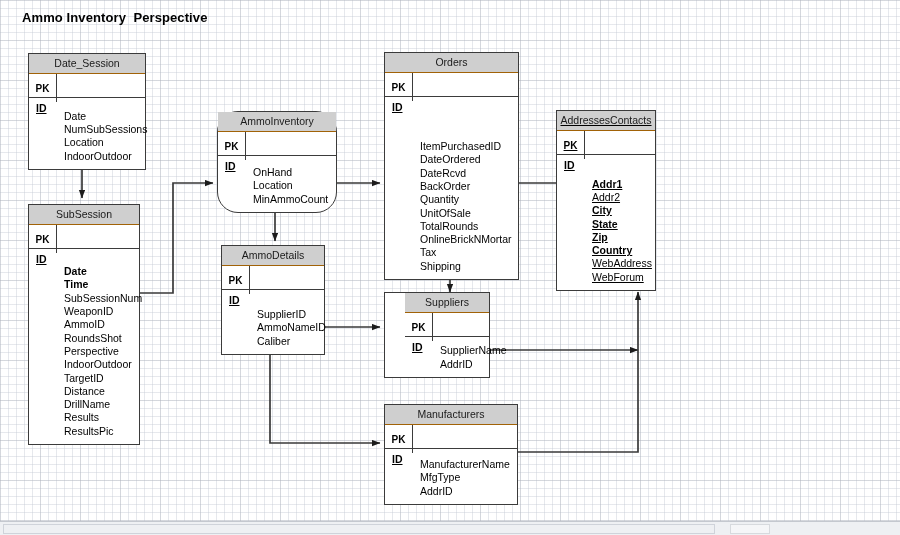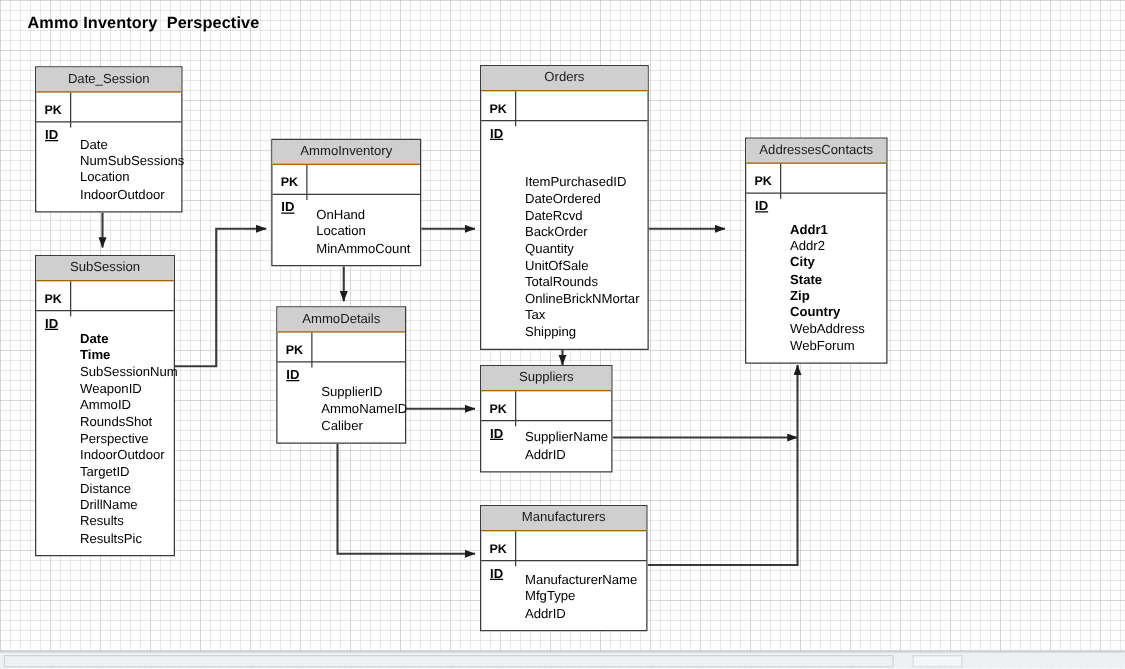--- a/index.html
+++ b/index.html
@@ -235,21 +235,21 @@
         <div class="attr">IndoorOutdoor</div>
         <div class="attr">TargetID</div>
         <div class="attr">Distance</div>
         <div class="attr">DrillName</div>
         <div class="attr">Results</div>
         <div class="attr">ResultsPic</div>
       </div>
     </div>
   </div>
 
-  <div class="entity" style="left:217px; top:111px; width:120px; height:102px;">
+  <div class="entity" style="left:217px; top:111px; width:120px; height:102px;border-radius:21px;">
     <div class="entity-title">AmmoInventory</div>
     <div class="entity-pk-row">
       <div class="pk-cell">PK</div>
       <div class="pk-field">
           <span>ID</span>
         </div>
     </div>
     <div class="entity-body">
       <div class="body-gutter"></div>
       <div class="attr-list">
@@ -296,21 +296,21 @@
         <div class="attr">Quantity</div>
         <div class="attr">UnitOfSale</div>
         <div class="attr">TotalRounds</div>
         <div class="attr">OnlineBrickNMortar</div>
         <div class="attr">Tax</div>
         <div class="attr">Shipping</div>
       </div>
     </div>
   </div>
 
-  <div class="entity" style="left:596px; top:110px; width:114px; height:181px;">
+  <div class="entity" style="left:556px; top:110px; width:100px; height:181px;text-decoration:underline;">
     <div class="entity-title">AddressesContacts</div>
     <div class="entity-pk-row">
       <div class="pk-cell">PK</div>
       <div class="pk-field">
           <span>ID</span>
         </div>
     </div>
     <div class="entity-body">
       <div class="body-gutter"></div>
       <div class="attr-list">
@@ -319,21 +319,21 @@
         <div class="attr bold">City</div>
         <div class="attr bold">State</div>
         <div class="attr bold">Zip</div>
         <div class="attr bold">Country</div>
         <div class="attr">WebAddress</div>
         <div class="attr">WebForum</div>
       </div>
     </div>
   </div>
 
-  <div class="entity" style="left:384px; top:292px; width:106px; height:86px;">
+  <div class="entity" style="left:384px; top:292px; width:106px; height:86px;padding-left:20px;">
     <div class="entity-title">Suppliers</div>
     <div class="entity-pk-row">
       <div class="pk-cell">PK</div>
       <div class="pk-field">
           <span>ID</span>
         </div>
     </div>
     <div class="entity-body">
       <div class="body-gutter"></div>
       <div class="attr-list">

